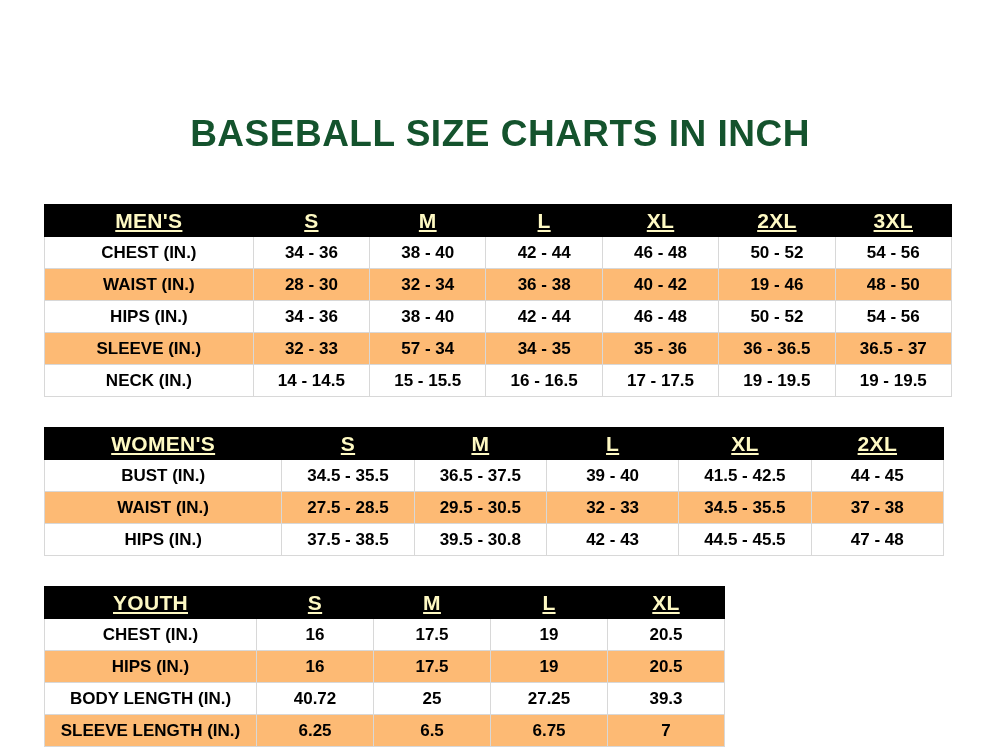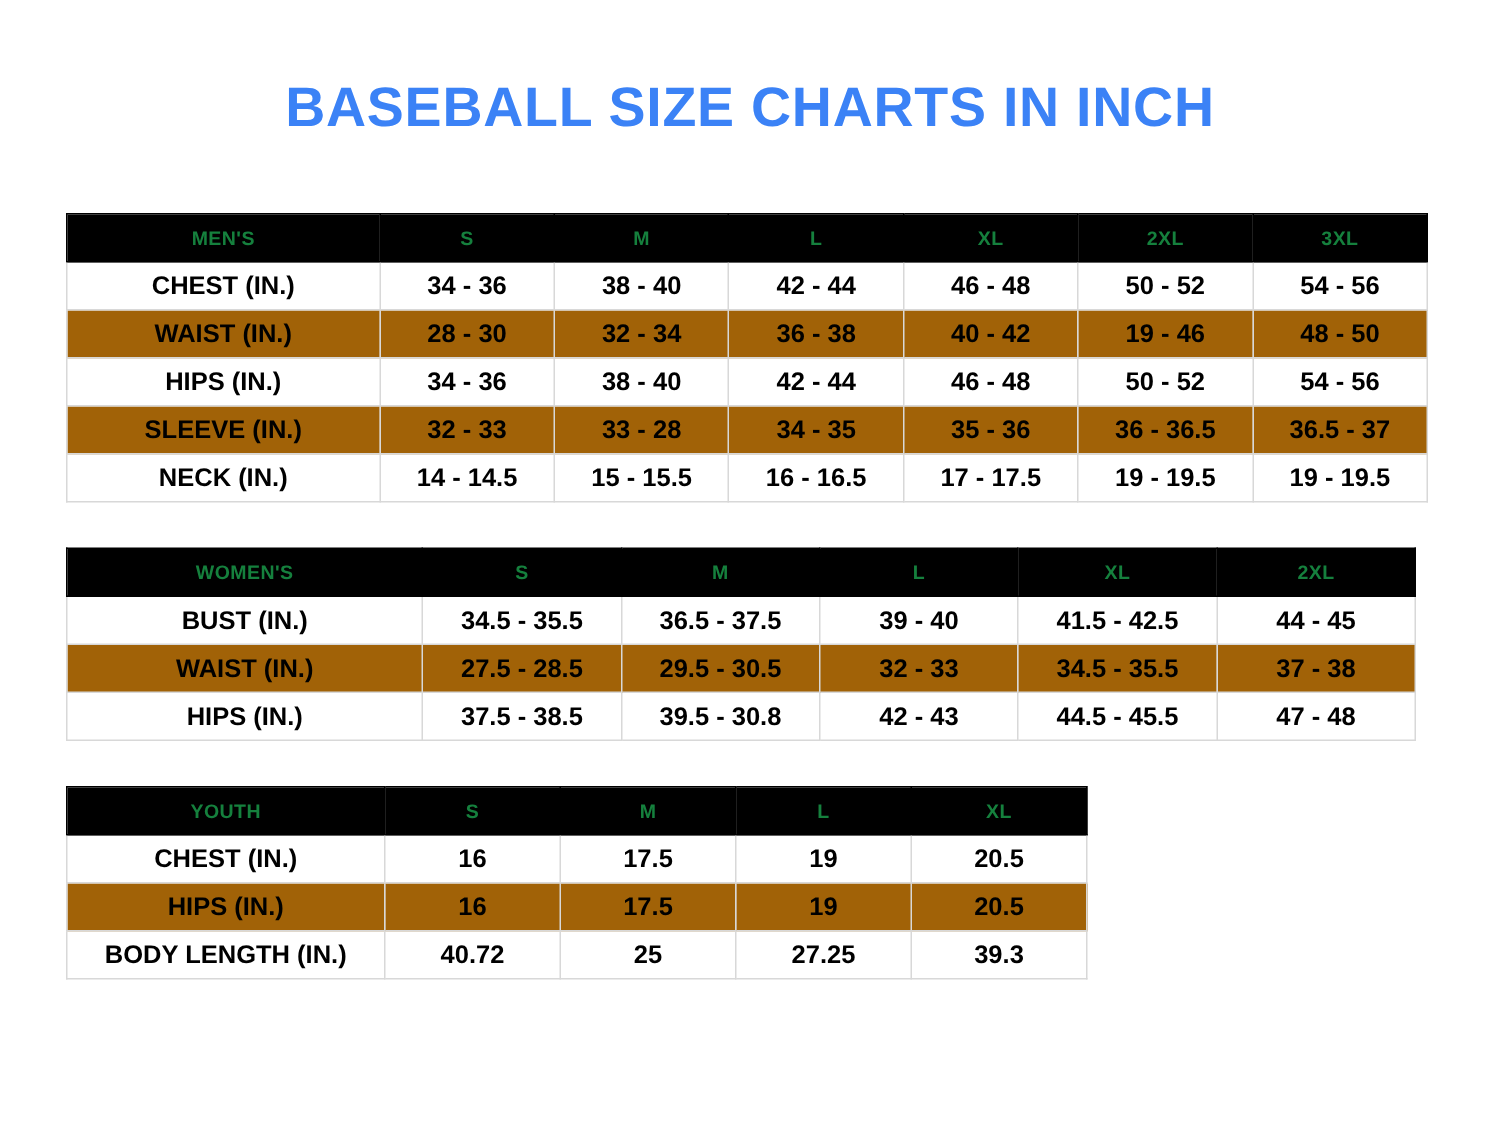--- a/index.html
+++ b/index.html
@@ -19,22 +19,22 @@
     width: 1000px;
     height: 752px;
     box-sizing: border-box;
   }
   .title {
     text-align: center;
     font-size: 37px;
     font-weight: bold;
     letter-spacing: 0.5px;
     margin: 0;
-    padding-top: 51px;
-    color: #3b82f6;
+    padding-top: 113px;
+    color: #14532d;
   }
   .tables {
     padding: 0 44px;
     margin-top: 49px;
   }
   table {
     border-collapse: collapse;
     table-layout: fixed;
   }
   table.men    { width: 908px; }
@@ -48,28 +48,29 @@
     text-align: center;
     font-size: 17px;
     font-weight: bold;
     height: 31px;
     padding: 0 2px;
     background: #ffffff;
     white-space: nowrap;
   }
   thead th {
     background: #000000;
-    color: #15803d;
+    color: #fef9c3;
     border: 1px solid #000000;
     height: 31px;
-    font-size: 13px;
+    font-size: 21px;
     letter-spacing: 0.3px;
+    text-decoration: underline;
   }
   tbody tr.alt td {
-    background: #a16207;
+    background: #fdba74;
   }
   td.rowlabel, th.rowlabel {
     text-align: center;
   }
   
   table.men col.c0   { width: 208px; }
   table.men col.cx   { width: 116px; }
 
   table.women col.c0 { width: 208px; }
   table.women col.cx { width: 116px; }
@@ -131,21 +132,21 @@
           <td>34 - 36</td>
           <td>38 - 40</td>
           <td>42 - 44</td>
           <td>46 - 48</td>
           <td>50 - 52</td>
           <td>54 - 56</td>
         </tr>
         <tr class="alt">
           <td class="rowlabel">SLEEVE (IN.)</td>
           <td>32 - 33</td>
-          <td>33 - 28</td>
+          <td>57 - 34</td>
           <td>34 - 35</td>
           <td>35 - 36</td>
           <td>36 - 36.5</td>
           <td>36.5 - 37</td>
         </tr>
         <tr>
           <td class="rowlabel">NECK (IN.)</td>
           <td>14 - 14.5</td>
           <td>15 - 15.5</td>
           <td>16 - 16.5</td>
@@ -239,17 +240,24 @@
           <td>19</td>
           <td>20.5</td>
         </tr>
         <tr>
           <td class="rowlabel">BODY LENGTH (IN.)</td>
           <td>40.72</td>
           <td>25</td>
           <td>27.25</td>
           <td>39.3</td>
         </tr>
+        <tr class="alt">
+          <td class="rowlabel">SLEEVE LENGTH (IN.)</td>
+          <td>6.25</td>
+          <td>6.5</td>
+          <td>6.75</td>
+          <td>7</td>
+        </tr>
       </tbody>
     </table>
 
   </div>
 </div>
 
 </body></html>

